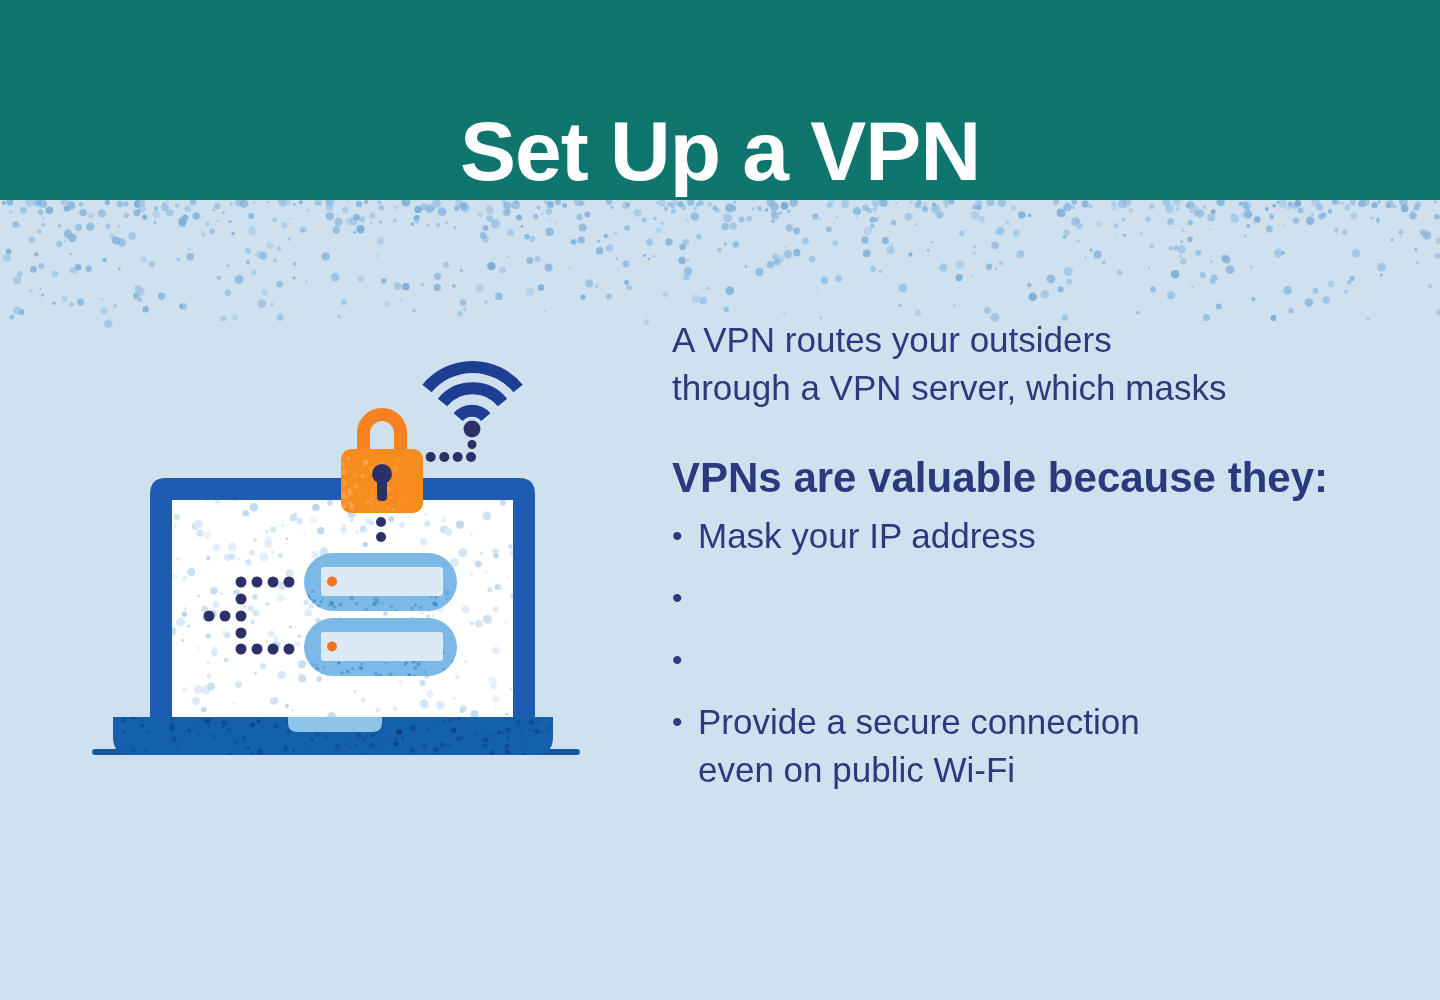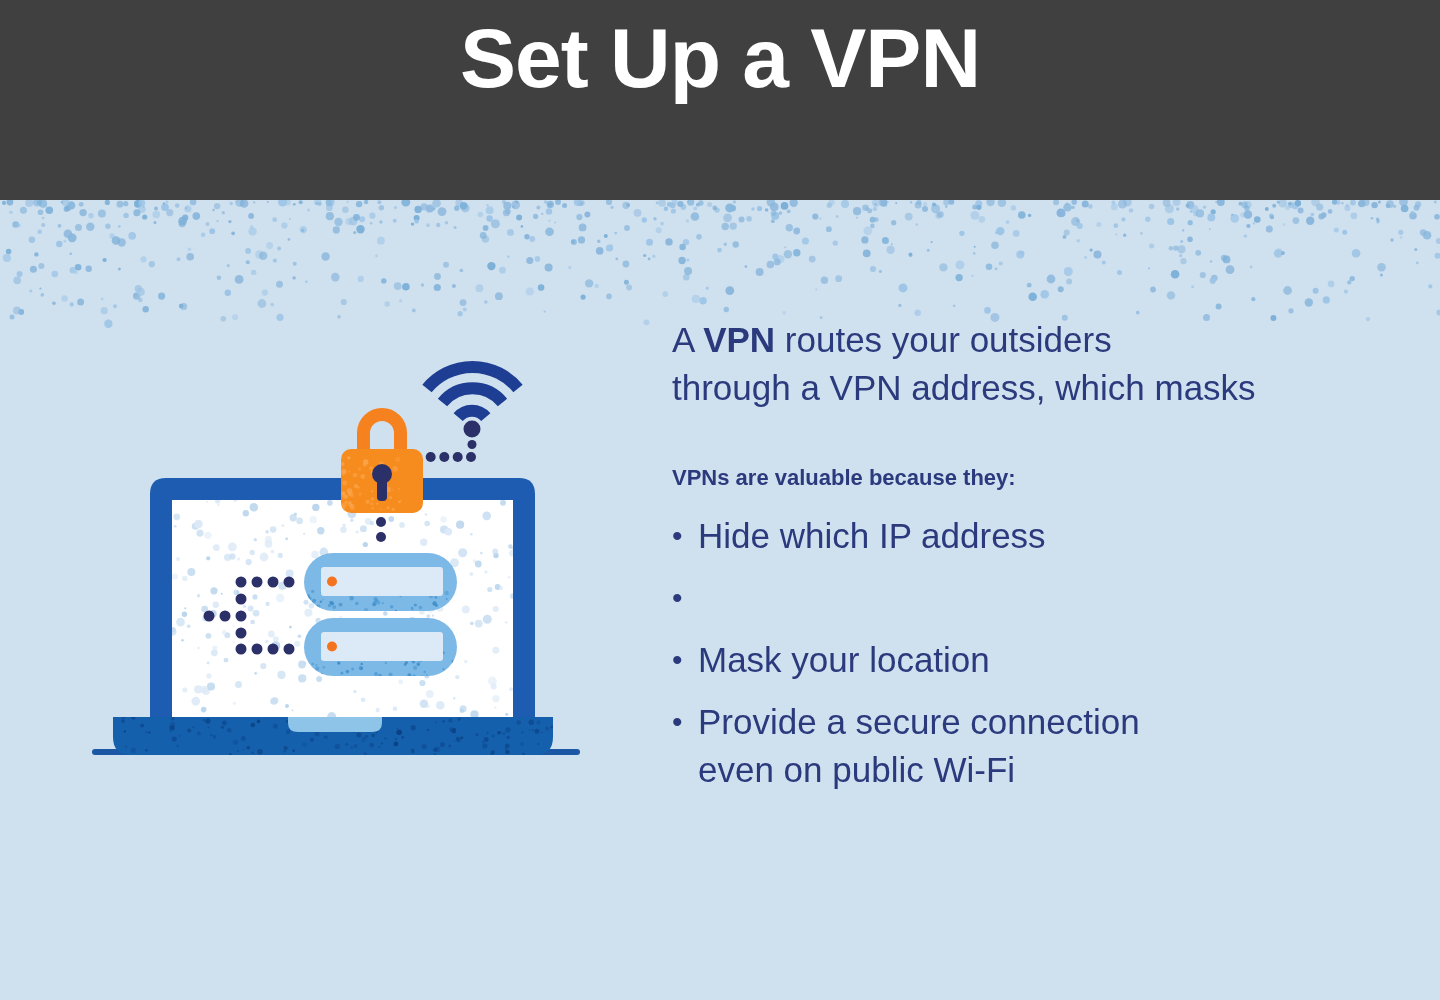--- a/index.html
+++ b/index.html
@@ -6,22 +6,22 @@
   body{
     width:1440px;height:1000px;overflow:hidden;
     background:#cfe0ef;
     font-family:"Liberation Sans", sans-serif;
   }
   .canvas{position:relative;width:1440px;height:1000px;}
 
   
   .header{
     position:absolute;top:0;left:0;width:1440px;height:200px;
-    background:#404040;
-    display:flex;align-items:flex-start;justify-content:center;
+    background:#0f766e;
+    display:flex;align-items:flex-end;justify-content:center;
     padding-top:10px;box-sizing:border-box;
   }
   .header h1{
     margin:0;color:#ffffff;
     font-size:84px;font-weight:700;letter-spacing:-1px;
   }
 
   
   .body-section{position:absolute;top:200px;left:0;width:1440px;height:800px;}
   .band{position:absolute;top:0;left:0;width:1440px;height:130px;display:block;}
@@ -29,22 +29,22 @@
   
   .illustration{position:absolute;left:70px;top:145px;width:520px;height:420px;}
   .illustration svg{display:block;width:520px;height:420px;}
 
   
   .text-col{
     position:absolute;left:672px;top:116px;width:700px;
     color:#2b3a7c;
   }
   .intro{margin:0 0 42px;font-size:35px;line-height:48px;font-weight:500;}
-  .intro strong{font-weight:700;}
-  .subhead{margin:0 0 10px;font-size:22px;line-height:48px;font-weight:700;}
+  .intro strong{font-weight:400;}
+  .subhead{margin:0 0 10px;font-size:42px;line-height:48px;font-weight:700;}
   ul.bullets{list-style:none;margin:0;padding:0;font-size:35px;line-height:48px;font-weight:500;}
   ul.bullets li{display:flex;margin:0 0 14px;}
   ul.bullets .marker{flex:0 0 26px;width:26px;font-size:30px;}
 </style>
 </head>
 <body>
 
 <div class="canvas">
 
   <header class="header">
@@ -1368,36 +1368,35 @@
             <circle cx="387.7" cy="112" r="5"></circle>
             <circle cx="374.3" cy="112" r="5"></circle>
             <circle cx="360.7" cy="112" r="5"></circle>
           </g>
         </g>
       </svg>
     </div>
 
     <div class="text-col">
       <p class="intro"><span>A </span><strong>VPN</strong><span> routes your outsiders</span><br>
-        <span>through a VPN address, which masks</span><br>
+        <span>through a VPN server, which masks</span><br>
         </p>
 
       <h2 class="subhead">VPNs are valuable because they:</h2>
 
       <ul class="bullets" id="bullet-list">
           <li>
             <span class="marker">•</span>
-            <span>Hide which IP address</span>
+            <span>Mask your IP address</span>
           </li>
           <li>
             <span class="marker">•</span>
           </li>
           <li>
             <span class="marker">•</span>
-            <span>Mask your location</span>
           </li>
           <li>
             <span class="marker">•</span>
             <span>Provide a secure connection<br>even on public Wi-Fi</span>
           </li>
         </ul>
     </div>
 
   </div>
 </div>

